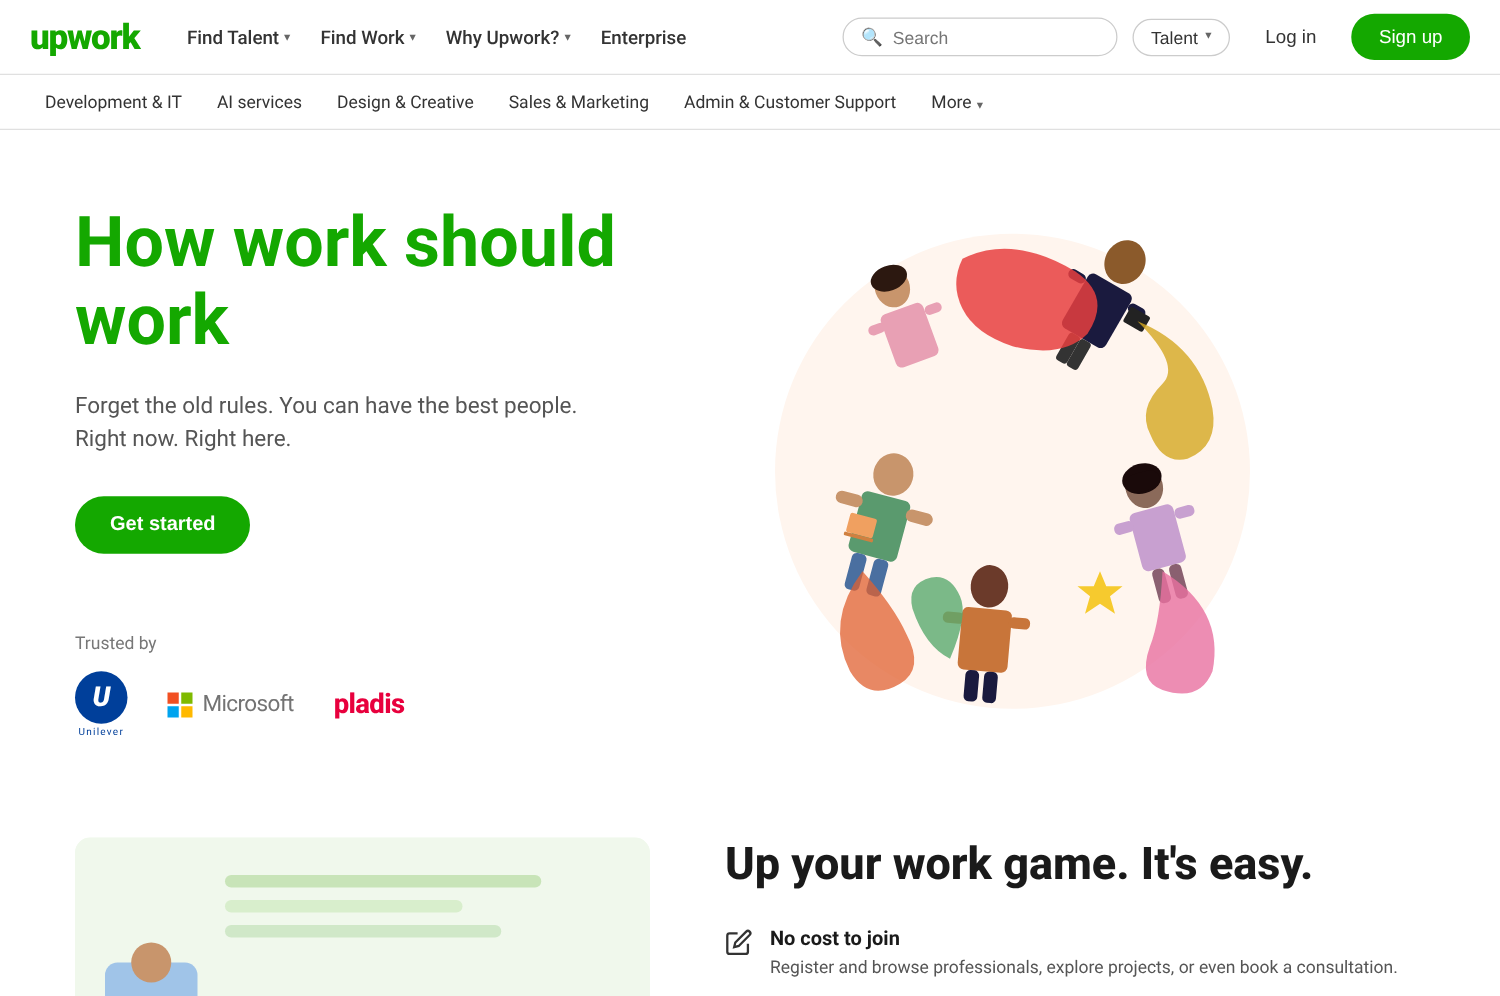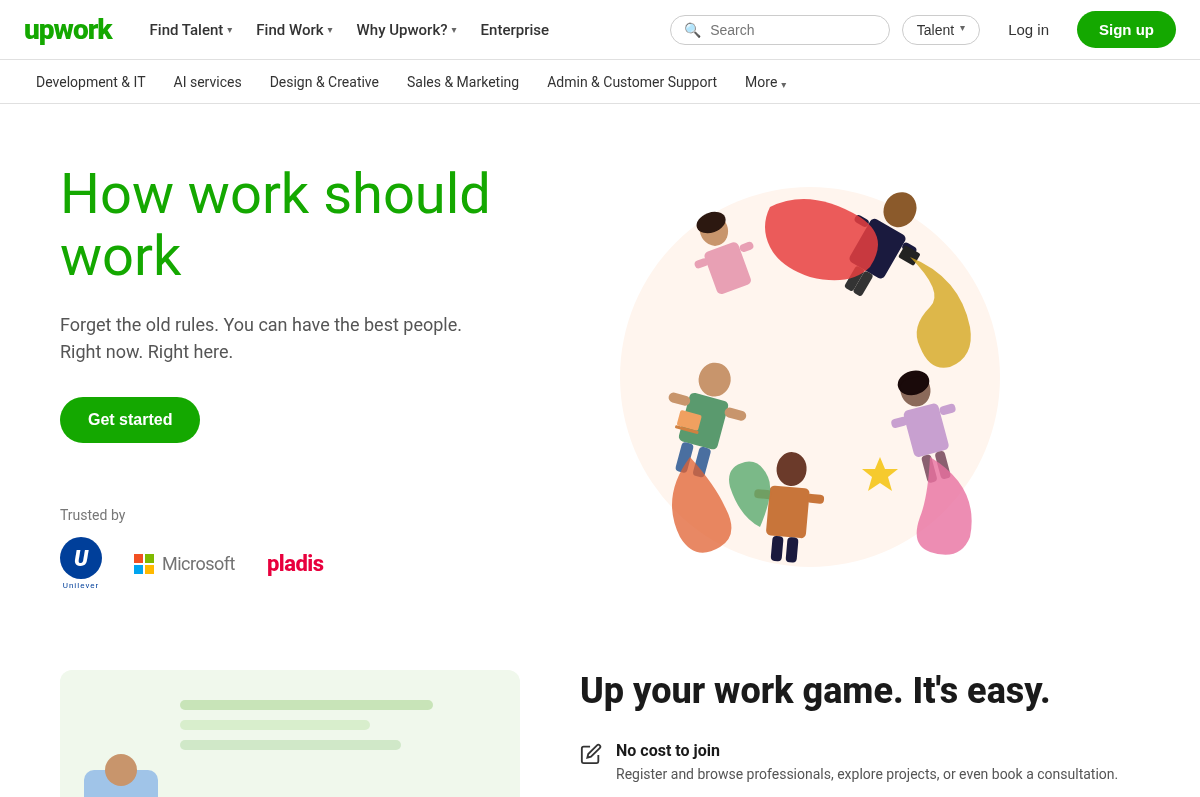--- a/index.html
+++ b/index.html
@@ -26,41 +26,41 @@
     }
     .search-icon { color: #888; font-size: 14px; }
     .search-input { border: none; outline: none; font-size: 14px; color: #737373; background: transparent; width: 130px; }
     .talent-btn {
       display: flex; align-items: flex-start; gap: 6px; padding: 6px 14px;
       border: 1.5px solid #ccc; border-radius: 24px; font-size: 14px; cursor: pointer;
       background: #fff; color: #333;
     }
     .login-btn { padding: 8px 16px; font-size: 15px; font-weight: 500; color: #333; cursor: pointer; background: none; border: none; }
     .signup-btn {
-      padding: 10px 22px; font-size: 15px; font-weight: 700; color: #fff;
+      padding: 10px 22px; font-size: 15px; font-weight: 400; color: #fff;
       background: #14a800; border: none; border-radius: 30px; cursor: pointer;
     }
 
     
     .cat-nav {
       display: flex; align-items: center; padding: 0 24px; height: 44px;
       border-bottom: 1px solid #e0e0e0; gap: 4px;
     }
     .cat-item {
       padding: 8px 12px; font-size: 14px; color: #333; cursor: pointer; white-space: nowrap;
       border-radius: 4px; display: flex; align-items: flex-end; gap: 4px;
     }
 
     
     .hero {
       display: flex; align-items: center; padding: 60px 60px 40px 60px;
       max-width: 1200px; margin: 0 auto; gap: 40px;
     }
     .hero-left { flex: 1; max-width: 500px; }
-    .hero-title { font-size: 56px; font-weight: 400; color: #14a800; line-height: 1.1; margin-bottom: 24px; }
+    .hero-title { font-size: 56px; font-weight: 700; color: #14a800; line-height: 1.1; margin-bottom: 24px; }
     .hero-sub { font-size: 18px; color: #555; line-height: 1.5; margin-bottom: 32px; }
     .get-started-btn {
       padding: 14px 28px; font-size: 16px; font-weight: 600; color: #fff;
       background: #14a800; border: none; border-radius: 30px; cursor: pointer; display: inline-block;
     }
 
     .trusted-by { margin-top: 64px; }
     .trusted-label { font-size: 14px; color: #777; margin-bottom: 14px; }
     .trusted-logos { display: flex; align-items: center; gap: 32px; }
     .unilever-circle {

